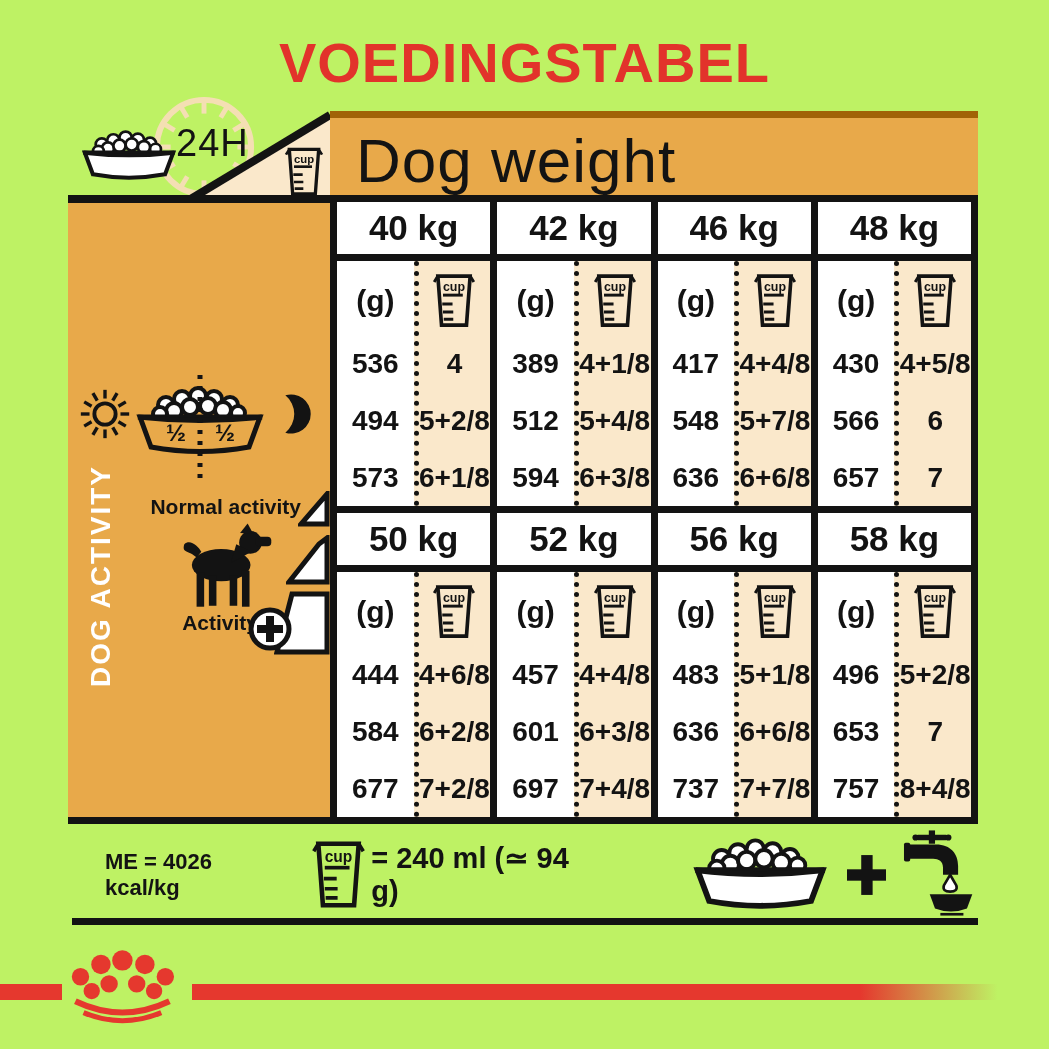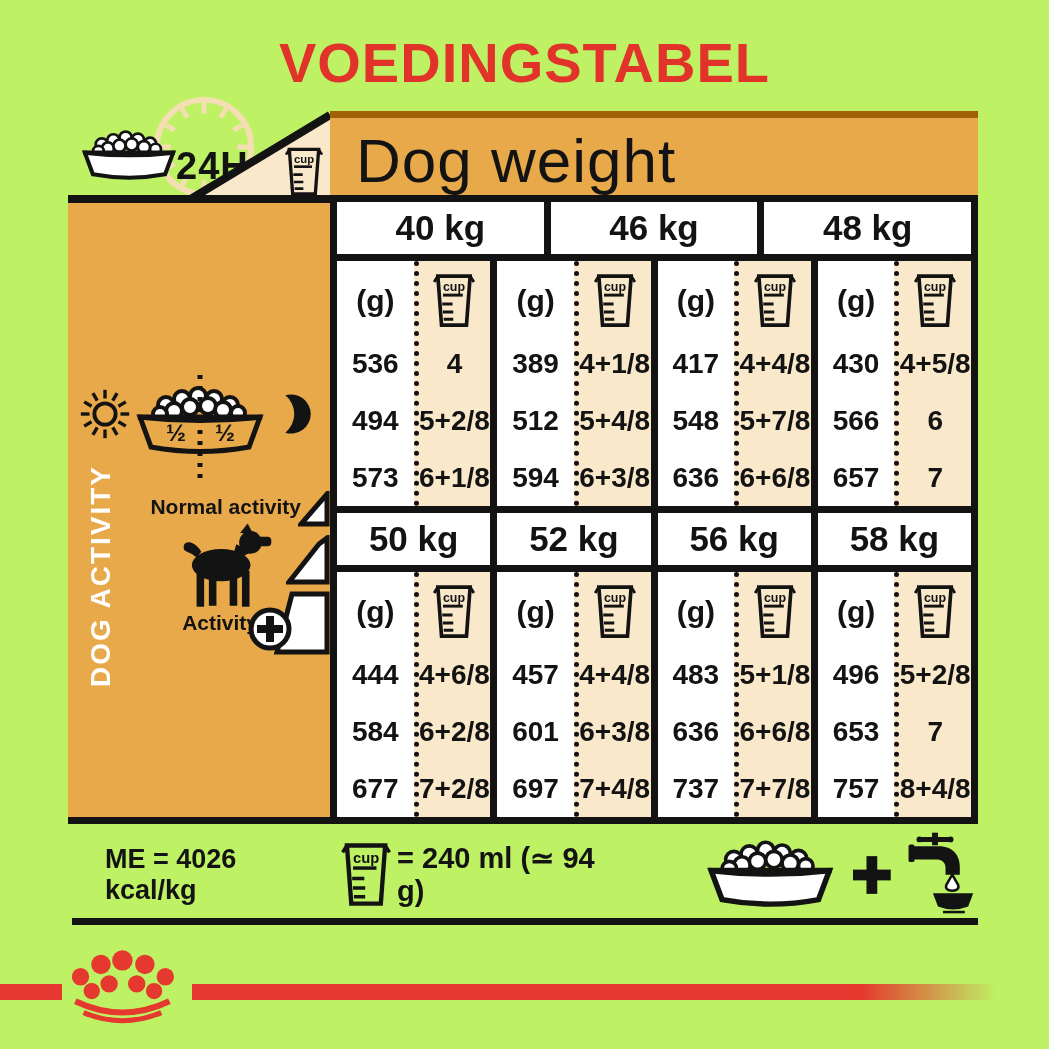--- a/index.html
+++ b/index.html
@@ -12,21 +12,21 @@
          letter-spacing:1px;color:#E2332B;}
 
   
   .band{left:330px;top:111px;width:648px;height:91px;background:#E8A94A;
         border-top:7px solid #a16207;box-sizing:border-box;display:flex;align-items:center;
         padding-left:26px;font-size:62px;font-weight:400;letter-spacing:1px;}
   .ramp{left:180px;top:111px;}
   .cup-ramp{left:284px;top:146px;}
   .clock{left:150px;top:93px;}
   .bowl-hdr{left:78px;top:118px;}
-  .h24{left:176px;top:122px;font-size:38px;font-weight:700;letter-spacing:1px;margin-top:23px;}
+  .h24{left:176px;top:122px;font-size:38px;font-weight:400;letter-spacing:1px;}
 
   
   .sidebar{left:68px;top:195px;width:262px;height:629px;background:#E8A94A;
            border-top:8px solid #131313;border-bottom:7px solid #131313;box-sizing:border-box;}
   .dogact{position:absolute;width:240px;height:34px;left:-86px;top:356px;transform:rotate(-90deg);
           color:#fff;font-size:28px;font-weight:800;letter-spacing:2px;text-align:center;}
   .sun{position:absolute;left:8px;top:182px;}
   .halfbowl{position:absolute;left:62px;top:172px;}
   .moon{position:absolute;left:212px;top:190px;}
   .normact{position:absolute;left:58px;top:292px;width:175px;font-size:21px;font-weight:700;text-align:right;}
@@ -52,21 +52,21 @@
   .unit{height:74px;flex:none;display:flex;align-items:center;justify-content:center;
         font-size:30px;font-weight:700;padding-top:6px;box-sizing:border-box;}
   .val{flex:1;display:flex;align-items:center;justify-content:center;font-size:28px;font-weight:700;}
   .cupsvg{width:44px;height:56px;}
   .cuptext{font-size:17px;font-weight:700;fill:#131313;text-anchor:middle;
            font-family:"Liberation Sans",sans-serif;}
 
   
   .footer{left:72px;top:831px;width:906px;height:94px;border-bottom:7px solid #131313;
           box-sizing:border-box;display:flex;align-items:center;padding-left:33px;}
-  .metext{font-size:27px;font-weight:700;}
+  .metext{font-size:22px;font-weight:700;}
   .cupbig{width:58px;height:74px;margin-left:28px;}
   .eqtext{font-size:29px;font-weight:700;margin-left:5px;}
   .bowl-ftr{margin-left:96px;}
   .plus-ftr{margin-left:14px;}
   .tap-ftr{margin-left:10px;margin-top:-4px;}
 
   
   .stripeL{left:0;top:984px;width:62px;height:16px;background:#E5382E;}
   .stripeR{left:192px;top:984px;width:857px;height:16px;
            background:linear-gradient(90deg,#E5382E 0%,#E5382E 78%,rgba(229,56,46,0) 94%);}
@@ -220,20 +220,21 @@
       <circle cx="22" cy="22" r="19" fill="#fff" stroke="#131313" stroke-width="5"></circle>
       <rect x="18" y="9" width="8" height="26" fill="#131313"></rect>
       <rect x="9" y="18" width="26" height="8" fill="#131313"></rect>
     </svg>
   </div>
 
   <div class="abs columns">
 
     <div class="wrow">
       <div class="wcell">40 kg</div>
+      <div class="wcell">42 kg</div>
       <div class="wcell">46 kg</div>
       <div class="wcell">48 kg</div>
     </div>
 
     <div class="drow">
       <div class="dcell">
         <div class="halfg">
           <div class="unit">(g)</div>
           <div class="val">536</div>
           <div class="val">494</div>

